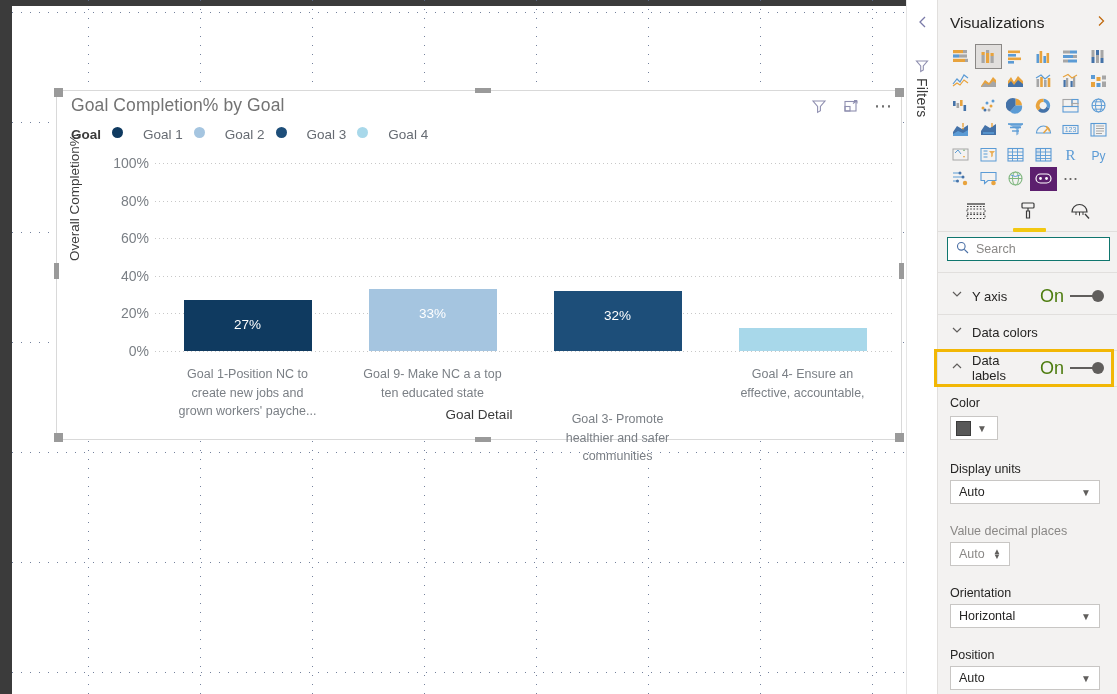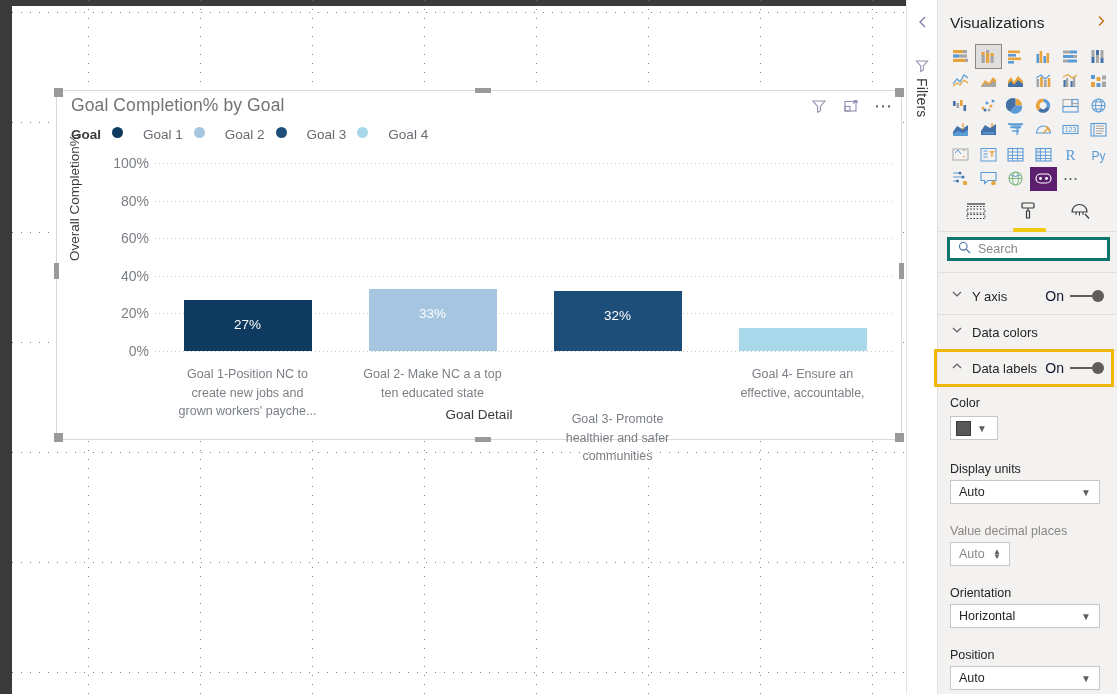--- a/index.html
+++ b/index.html
@@ -158,35 +158,35 @@
     border-bottom: 1px solid #e1dfdd;
   }
   .ptab { position: relative; cursor: pointer; padding-bottom: 2px; }
   .ptab .under {
     position: absolute; left: -4px; bottom: -5px; width: 33px; height: 4px;
     background: #f2c811; border-radius: 1px;
   }
 
   .search-box {
     position: absolute; left: 9px; top: 237px; width: 163px; height: 24px;
-    background: #ffffff; border: 3px solid #0f766e;
+    background: #ffffff; border: 1px solid #0f766e;
     display: flex; align-items: center; gap: 7px; padding-left: 8px;
   }
   .search-ph { font-size: 12.5px; color: #8a8886; }
 
   .sep-line { position: absolute; left: 0; width: 180px; height: 1px; background: #e1dfdd; }
 
   .card-row {
     position: absolute; left: 0; width: 180px; height: 36px;
     display: flex; align-items: center; gap: 8px; padding-left: 12px;
     cursor: pointer;
   }
   .card-label { font-size: 13px; color: #252423; }
   .toggle-wrap { display: flex; align-items: center; gap: 6px; margin-left: auto; margin-right: 14px; }
-  .toggle-on-text { font-size: 14px; color: #0f172a; }
+  .toggle-on-text { font-size: 18px; color: #4d7c0f; }
   .switch { position: relative; width: 34px; height: 12px; }
   .switch .track { position: absolute; left: 0; top: 5px; width: 26px; height: 2px; background: #605e5c; }
   .switch .knob { position: absolute; right: 0; top: 0; width: 12px; height: 12px; border-radius: 50%; background: #605e5c; }
 
   .hl-box {
     position: absolute; left: 934px; top: 349px; width: 180px; height: 38px;
     border: 3px solid #f2b705; pointer-events: none; z-index: 9;
   }
 
   .field-label {
@@ -305,21 +305,21 @@
           </div>
           <div class="cat-label" style="left: 102px; top: 274px; width: 177px;">
             <div>Goal 1-Position NC to</div>
             <div>create new jobs and</div>
             <div>grown workers' payche...</div>
           </div>
           <div class="bar" style="left: 311.5px; top: 197.96px; width: 128px; height: 62.04px; background: rgb(165, 197, 224);">
             <div class="bar-label">33%</div>
           </div>
           <div class="cat-label" style="left: 287px; top: 274px; width: 177px;">
-            <div>Goal 2- Make NC a a top</div>
+            <div>Goal 9- Make NC a a top</div>
             <div>ten educated state</div>
           </div>
           <div class="bar" style="left: 496.5px; top: 199.84px; width: 128px; height: 60.16px; background: rgb(29, 78, 121);">
             <div class="bar-label">32%</div>
           </div>
           <div class="cat-label" style="left: 472px; top: 274px; width: 177px; margin-top: 45px;">
             <div>Goal 3- Promote</div>
             <div>healthier and safer</div>
             <div>communities</div>
           </div>

